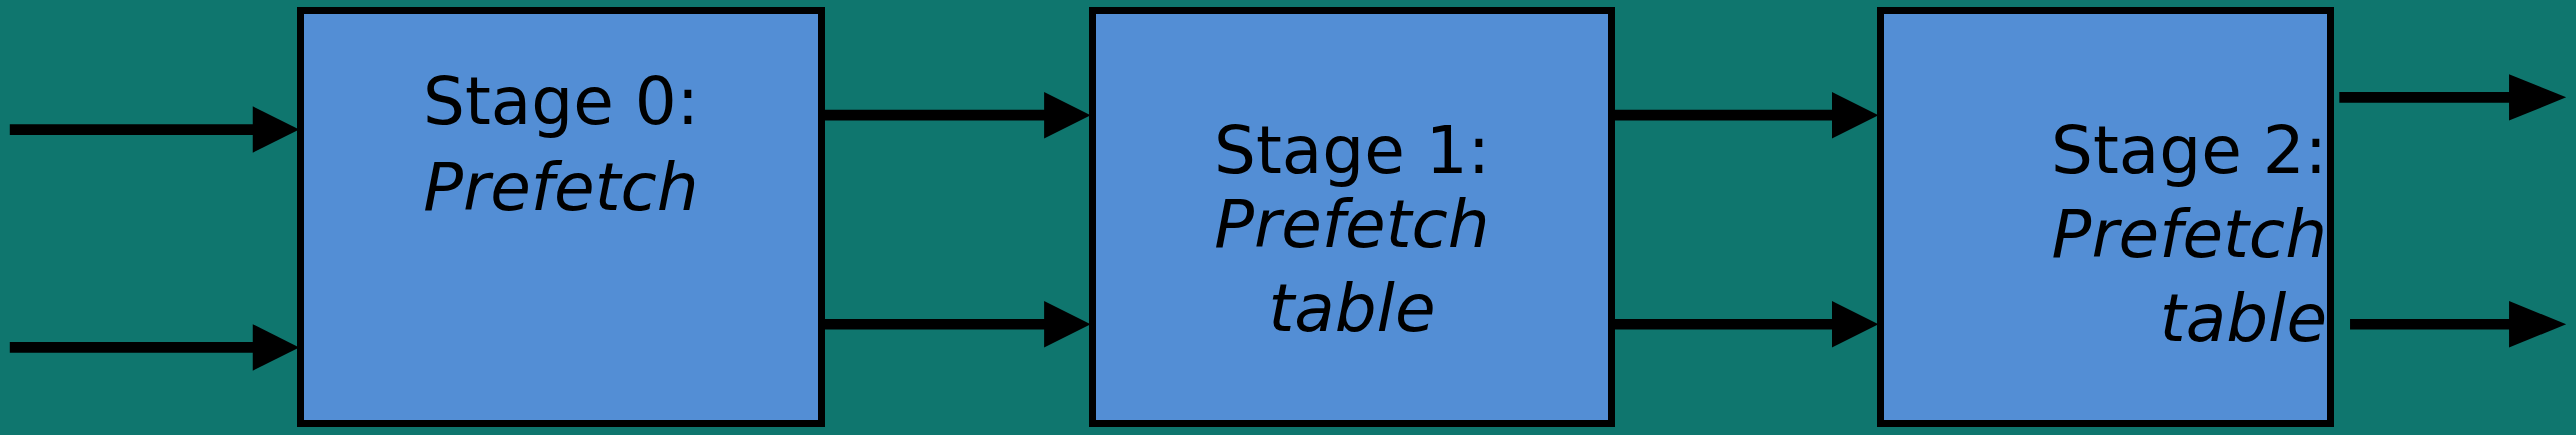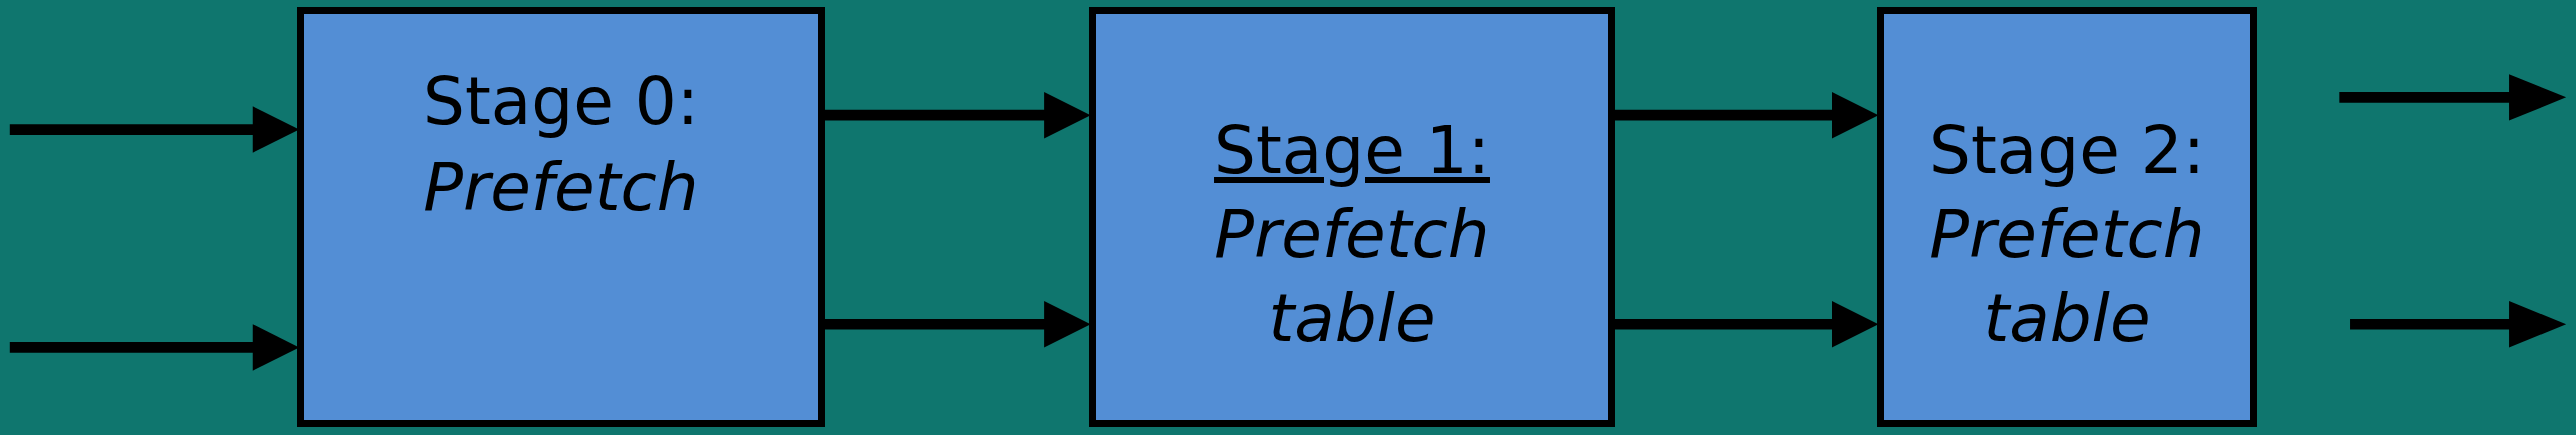--- a/index.html
+++ b/index.html
@@ -53,25 +53,25 @@
     font-weight: 400;
     font-size: 66px;
     line-height: 1.0;
     color: #000000;
     white-space: nowrap;
     text-align: center;
   }
   
   #stage-box-0 { left: 297px; top: 7.2px; width: 528px; height: 420px; padding-top: 55px; }
   #stage-box-1 { left: 1089px; top: 7.2px; width: 526px; height: 420px; padding-top: 104px; }
-  #stage-box-2 { left: 1877px; top: 7.2px; width: 380px; height: 420px; padding-top: 104px; }
+  #stage-box-2 { left: 1877px; top: 7.2px; width: 457px; height: 420px; padding-top: 104px; align-items: flex-end; }
 
   #stage-box-0 .stage-title { margin-bottom: 19.7px; }
   #stage-box-0 .stage-sub   { margin-bottom: 23px; }
-  #stage-box-1 .stage-title { margin-bottom: 18px; text-decoration: underline; }
+  #stage-box-1 .stage-title { margin-bottom: 8px; }
   #stage-box-1 .stage-sub   { margin-bottom: 18px; }
   #stage-box-2 .stage-title { margin-bottom: 18px; }
   #stage-box-2 .stage-sub   { margin-bottom: 18px; }
 </style>
 </head>
 <body>
 
 <div id="diagram-canvas">
 
   <svg id="diagram-svg" viewBox="0 0 2882 487" xmlns="http://www.w3.org/2000/svg">

